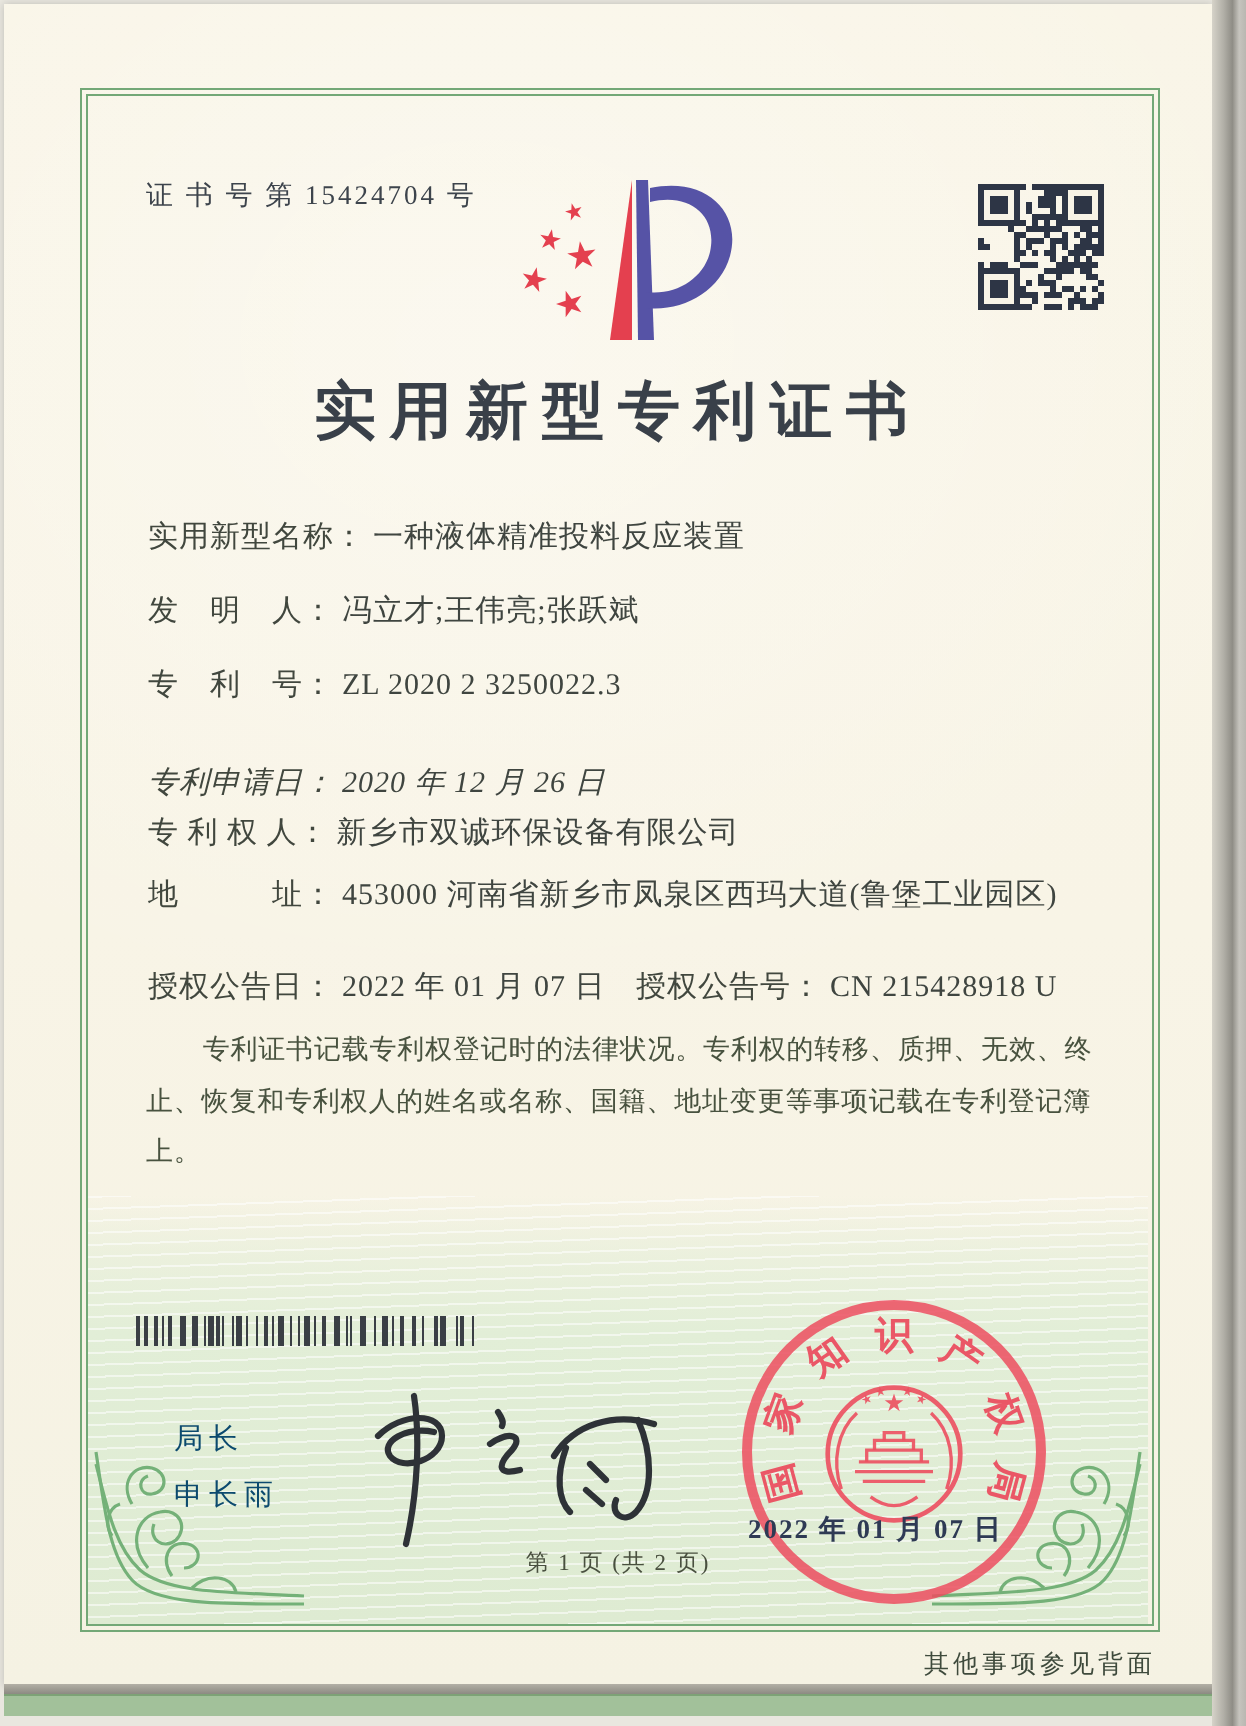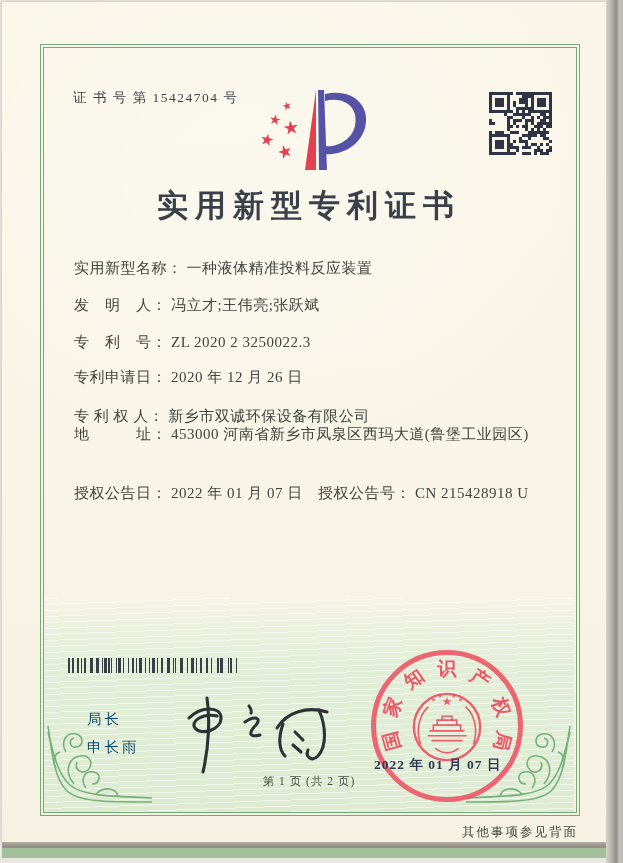--- a/index.html
+++ b/index.html
@@ -259,33 +259,34 @@
     <rect x="3" y="45" width="15" height="15" fill="#f7f3e6"></rect>
     <rect x="6" y="48" width="9" height="9" fill="#2d3545"></rect>
   </svg>
 
 <div class="abs title">实用新型专利证书</div>
 
 <div id="fields">
     <div class="abs fieldrow" style="top: 259px;"><span class="lab">实用新型名称：</span><span class="val">一种液体精准投料反应装置</span></div>
     <div class="abs fieldrow" style="top: 296px;"><span class="lab">发　明　人：</span><span class="val">冯立才;王伟亮;张跃斌</span></div>
     <div class="abs fieldrow" style="top: 333px;"><span class="lab">专　利　号：</span><span class="val">ZL 2020 2 3250022.3</span></div>
-    <div class="abs fieldrow" style="top: 368px;"><span class="lab">专利申请日：</span><span class="val">2020 年 12 月 26 日</span></div>
+    <div class="abs fieldrow" style="top: 382px; font-style: italic;"><span class="lab">专利申请日：</span><span class="val">2020 年 12 月 26 日</span></div>
     <div class="abs fieldrow" style="top: 407px;"><span class="lab">专 利 权 人：</span><span class="val">新乡市双诚环保设备有限公司</span></div>
-    <div class="abs fieldrow" style="top: 425px;"><span class="lab">地　　　址：</span><span class="val">453000 河南省新乡市凤泉区西玛大道(鲁堡工业园区)</span></div>
+    <div class="abs fieldrow" style="top: 438px;"><span class="lab">地　　　址：</span><span class="val">453000 河南省新乡市凤泉区西玛大道(鲁堡工业园区)</span></div>
   </div>
 
 <div class="abs fieldrow" style="top:484px">
   <span class="lab">授权公告日：</span><span class="val">2022 年 01 月 07 日</span>
 </div>
 <div class="abs fieldrow grant2" style="top:484px">
   <span class="lab">授权公告号：</span><span class="val">CN 215428918 U</span>
 </div>
 
 <div class="abs paras" id="paras">
+    <p>专利证书记载专利权登记时的法律状况。专利权的转移、质押、无效、终止、恢复和专利权人的姓名或名称、国籍、地址变更等事项记载在专利登记簿上。</p>
   </div>
 
 <svg class="abs bar" width="176" height="15" viewBox="0 0 176 15">
     <rect x="2" y="0" width="2" height="15" fill="#3a3f45"></rect>
     <rect x="6" y="0" width="2" height="15" fill="#3a3f45"></rect>
     <rect x="11" y="0" width="2" height="15" fill="#3a3f45"></rect>
     <rect x="15" y="0" width="1" height="15" fill="#3a3f45"></rect>
     <rect x="18" y="0" width="2" height="15" fill="#3a3f45"></rect>
     <rect x="24" y="0" width="3" height="15" fill="#3a3f45"></rect>
     <rect x="30" y="0" width="3" height="15" fill="#3a3f45"></rect>

